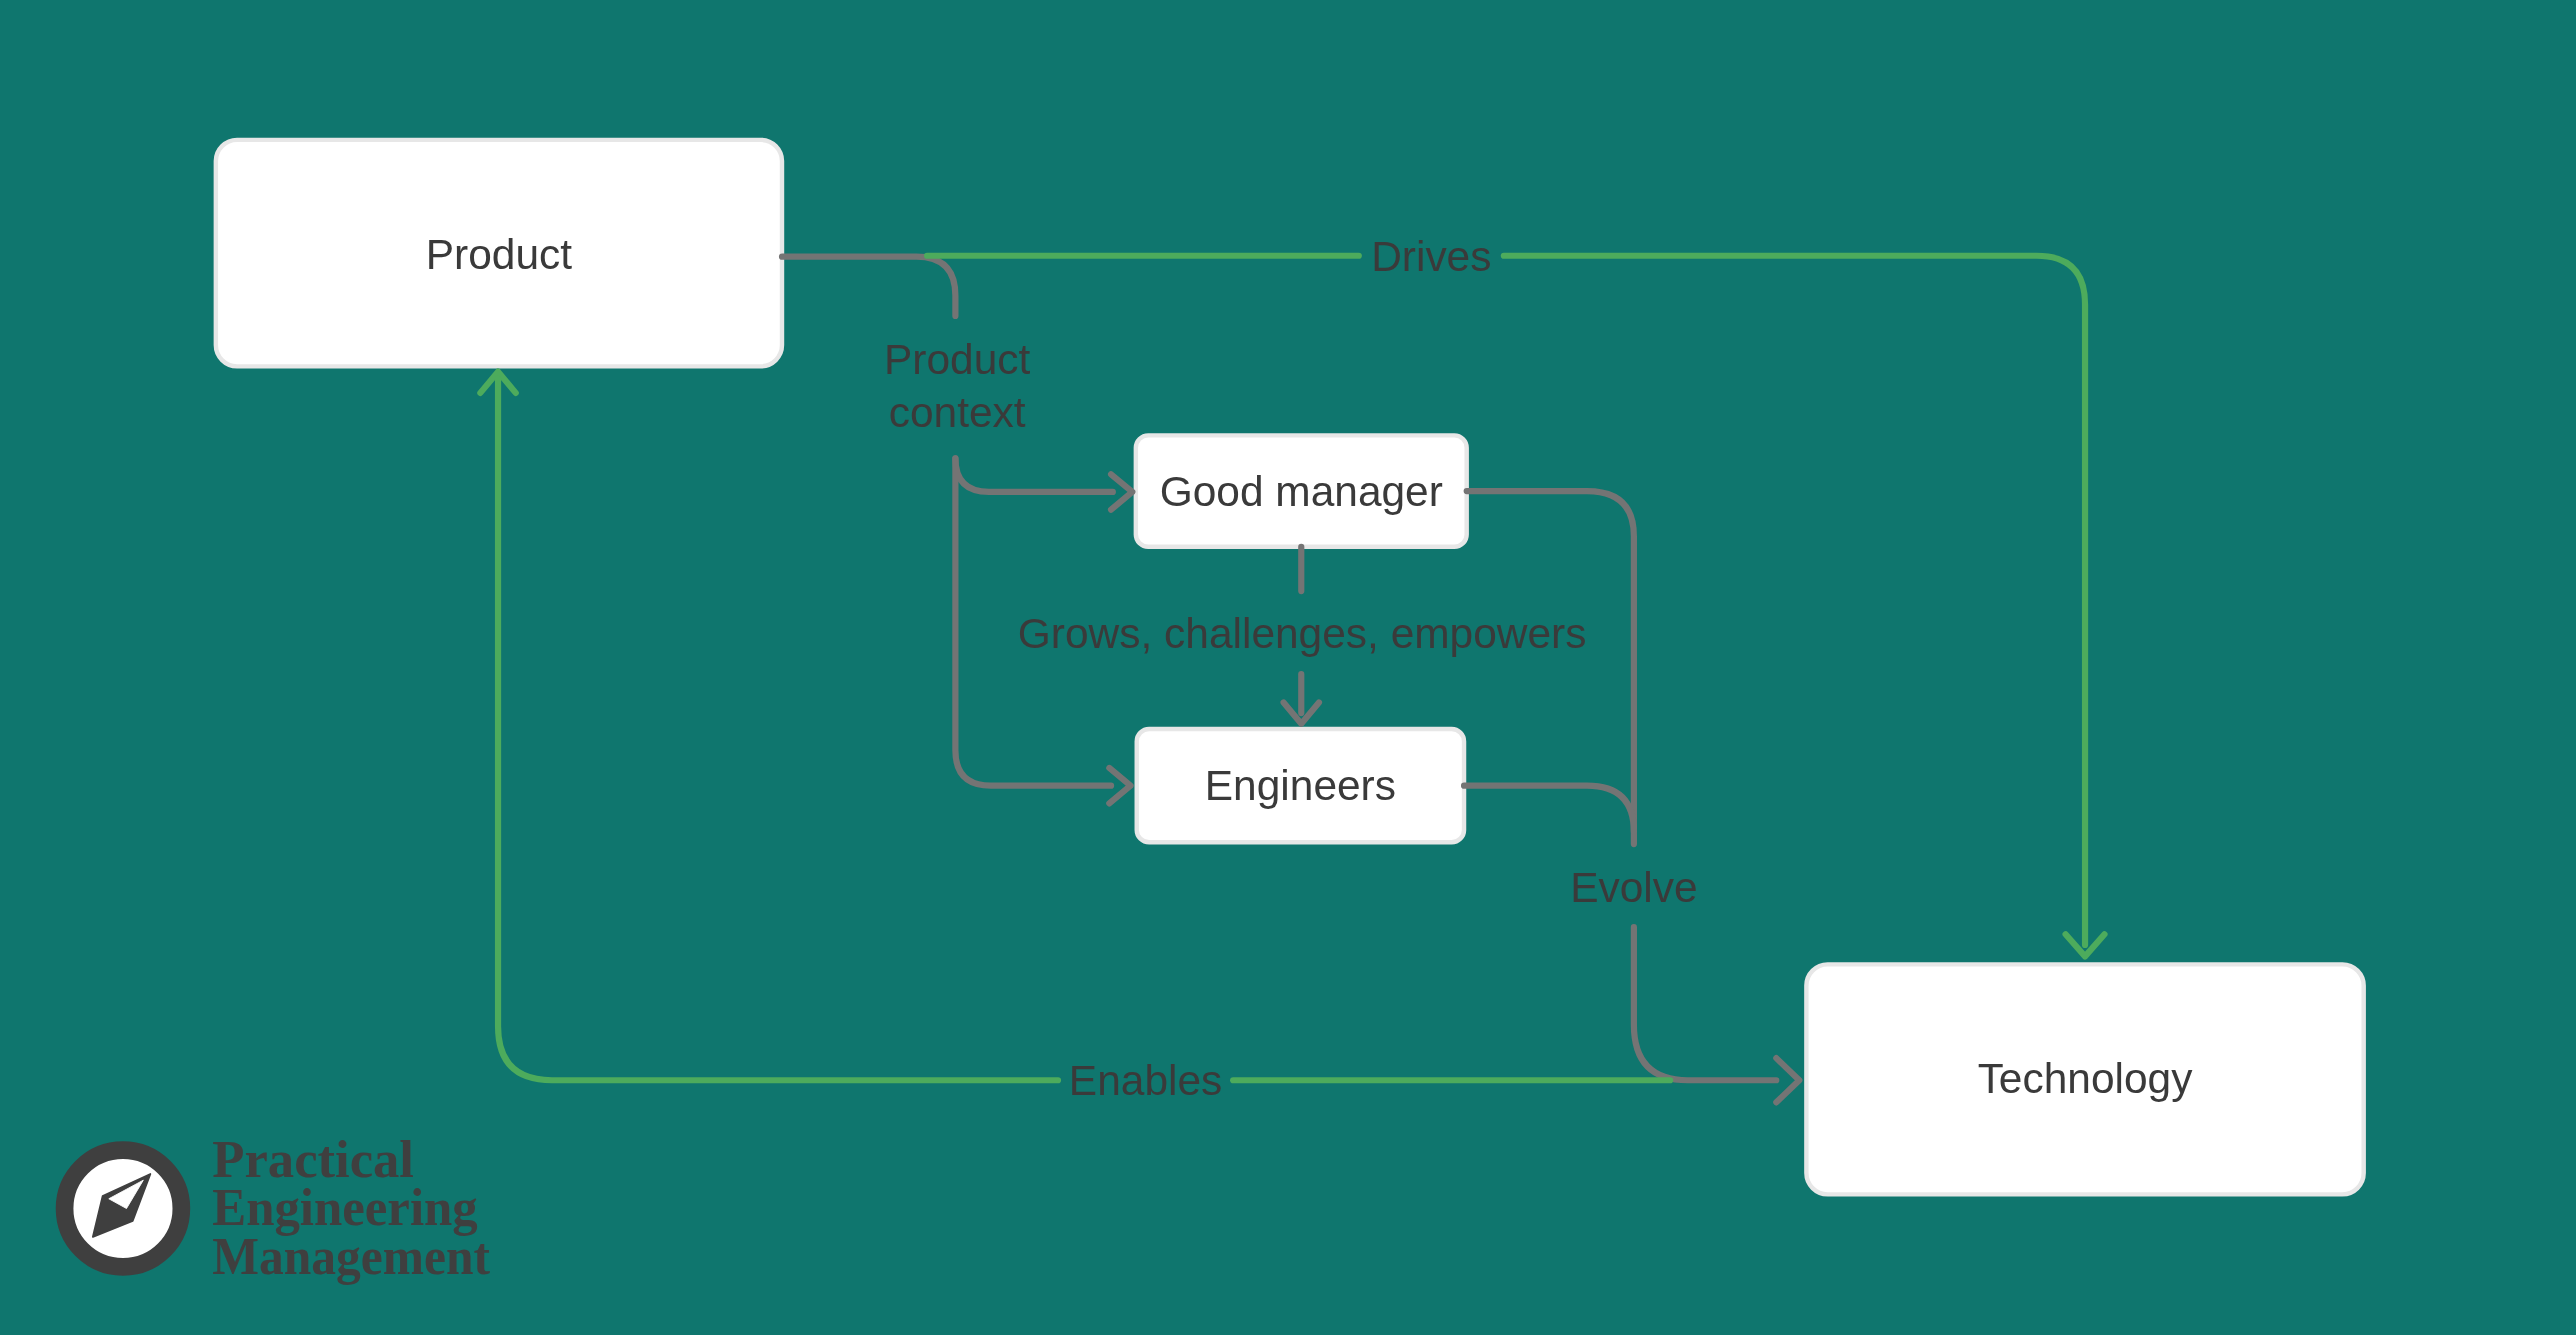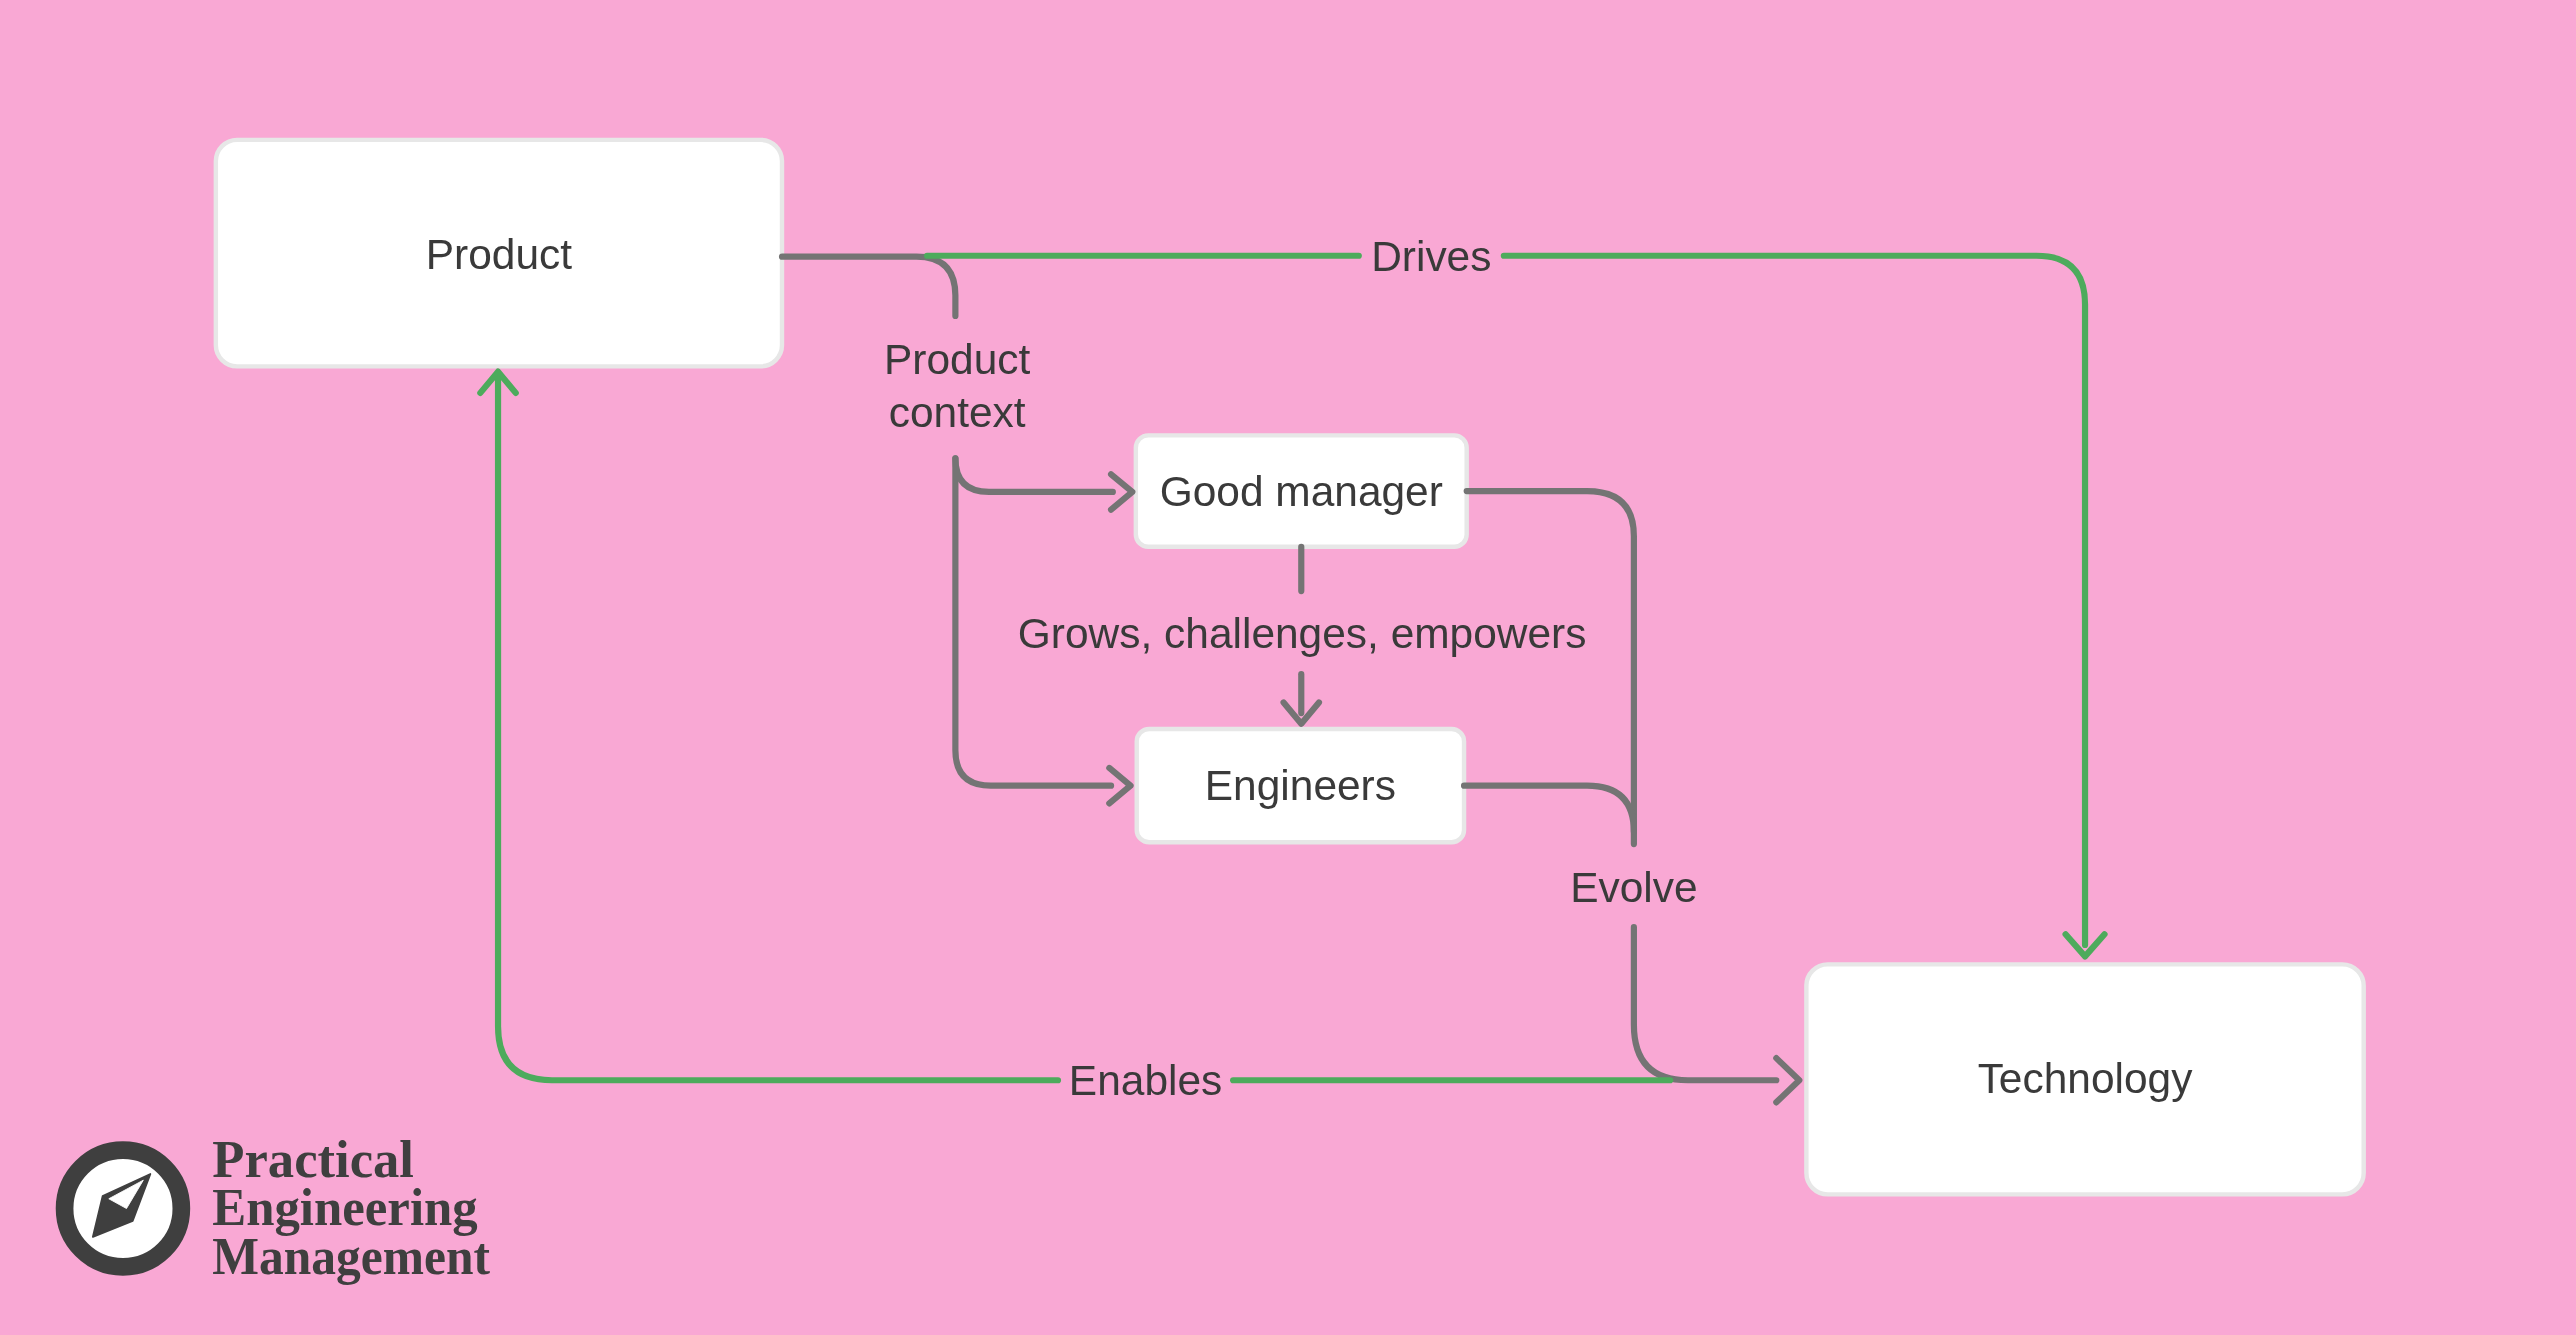--- a/index.html
+++ b/index.html
@@ -4,21 +4,21 @@
 <style>
   html, body {
     margin: 0;
     padding: 0;
     background: #ffffff;
   }
   .canvas {
     position: relative;
     width: 2576px;
     height: 1336px;
-    background: #f9a8d4;
+    background: #0f766e;
     overflow: hidden;
     font-family: "Liberation Sans", sans-serif;
   }
   svg { display: block; }
   .node-rect {
     fill: #ffffff;
     stroke: #e7e7e7;
     stroke-width: 2.5;
   }
   .edge {

